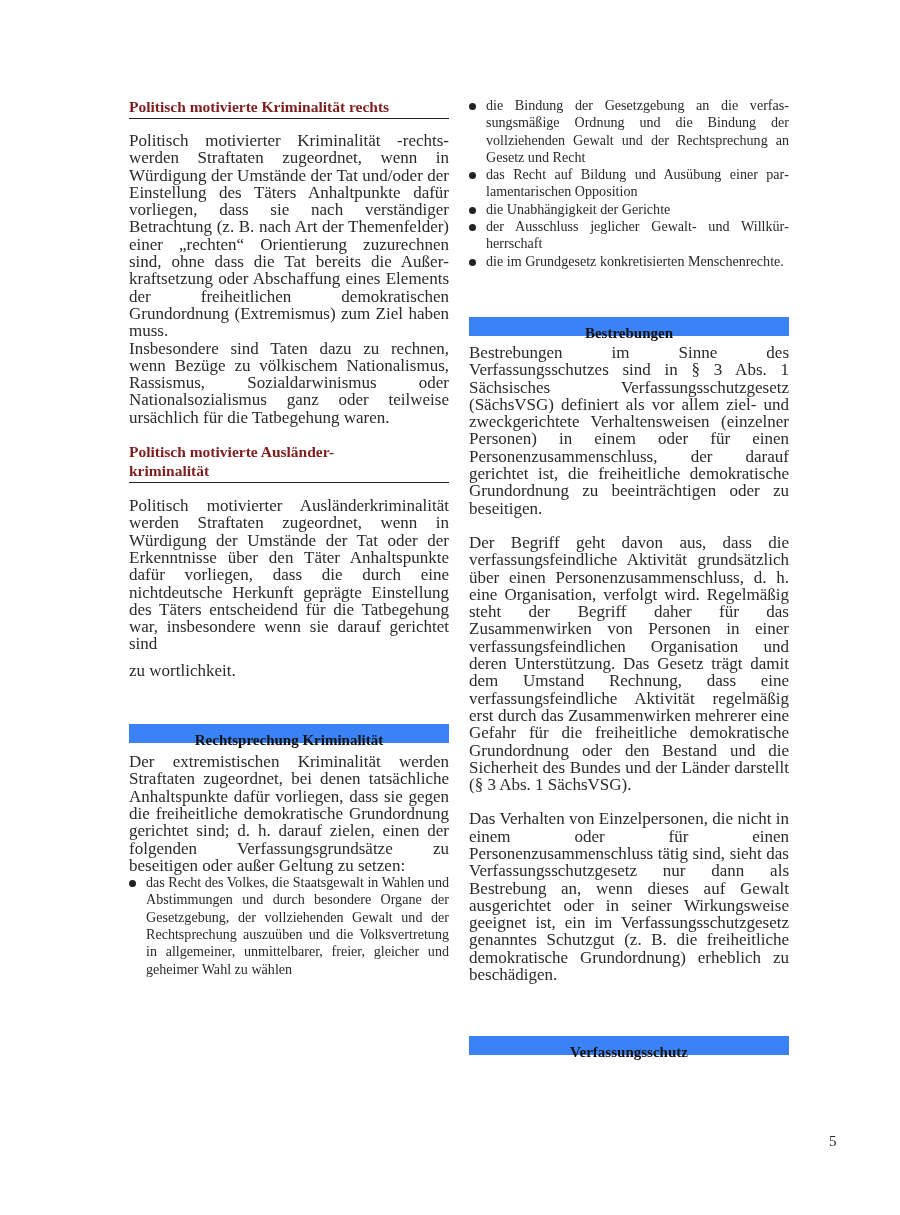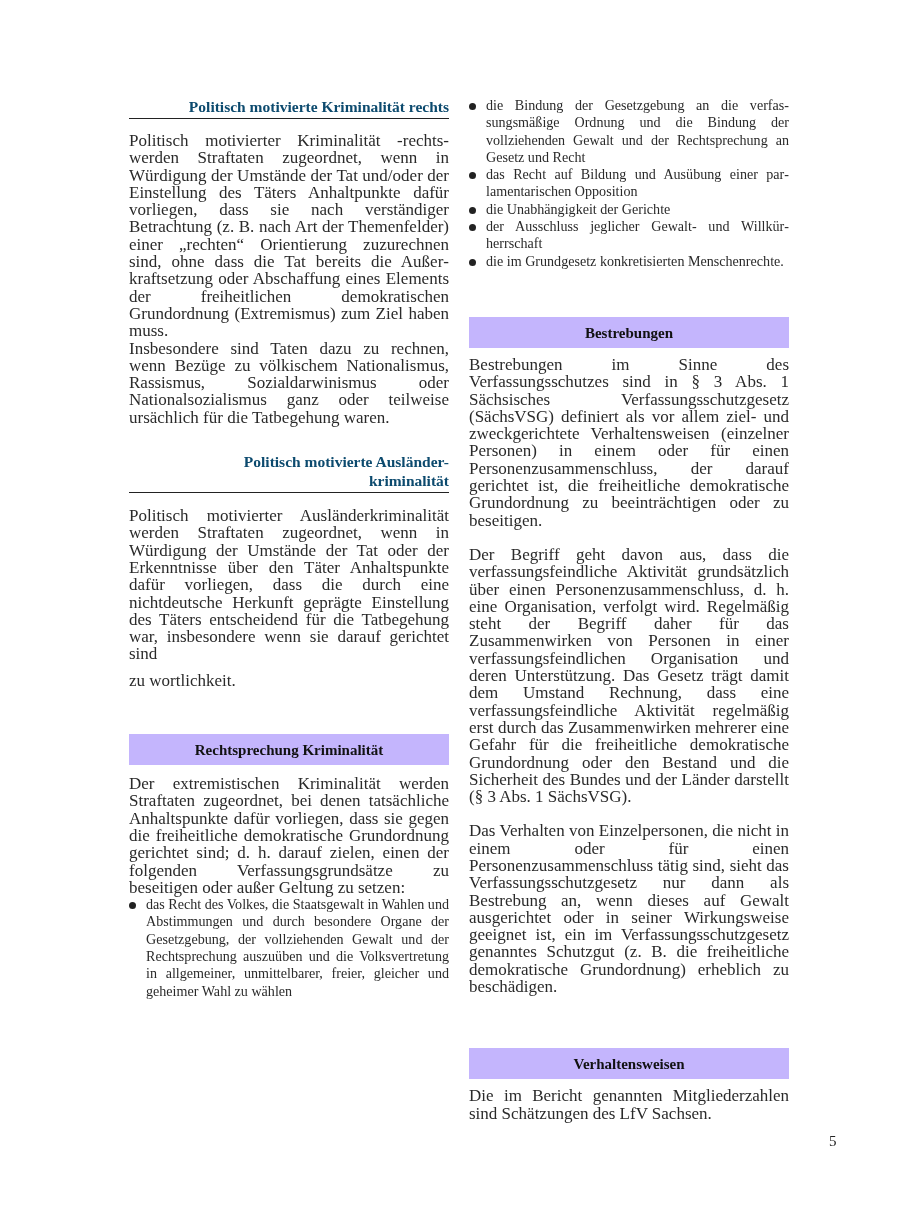--- a/index.html
+++ b/index.html
@@ -4,26 +4,26 @@
 <style>
   html, body { margin: 0; padding: 0; }
   body {
     width: 900px; height: 1215px; background: #ffffff; position: relative; overflow: hidden;
     font-family: "Liberation Serif", "DejaVu Serif", serif; color: #2a2a2a;
   }
   .col { position: absolute; width: 320px; }
   #col-left { left: 129px; top: 97px; }
   #col-right { left: 469px; top: 97px; }
   .rule-heading {
-    font-weight: bold; font-size: 15.5px; line-height: 19px; color: #0c4a6e;
-    border-bottom: 1.5px solid #222; padding-bottom: 2px; margin: 0; text-align: right;
+    font-weight: bold; font-size: 15.5px; line-height: 19px; color: #7f1d1d;
+    border-bottom: 1.5px solid #222; padding-bottom: 2px; margin: 0;
   }
   .box-heading {
-    background: #c4b5fd; font-weight: bold; font-size: 15px; color: #111;
-    text-align: center; height: 31px; line-height: 33px; margin: 0;
+    background: #3b82f6; font-weight: bold; font-size: 15px; color: #111;
+    text-align: center; height: 19px; line-height: 33px; margin: 0;
   }
   p {
     margin: 0; font-size: 17px; line-height: 17.3px; text-align: justify;
     hyphens: manual;
   }
   ul { list-style: none; margin: 0; padding: 0; }
   li {
     position: relative; padding-left: 17px; font-size: 14.1px; line-height: 17.3px;
     text-align: justify;
   }
@@ -39,21 +39,21 @@
 <body>
 
 <div class="col" id="col-left">
 
   <section>
     <h2 class="rule-heading">Politisch motivierte Kriminalität rechts</h2>
     <p style="margin-top:13px;">Politisch motivierter Kriminalität -rechts- werden Straftaten zugeordnet, wenn in Würdigung der Umstände der Tat und/oder der Einstellung des Täters Anhaltpunkte dafür vorliegen, dass sie nach verständiger Betrachtung (z. B. nach Art der The­menfelder) einer „rechten“ Orientierung zuzu­rechnen sind, ohne dass die Tat bereits die Außer­kraftsetzung oder Abschaffung eines Elements der freiheitlichen demokratischen Grundordnung (Extremismus) zum Ziel haben muss.</p>
     <p>Insbesondere sind Taten dazu zu rechnen, wenn Be­züge zu völkischem Nationalismus, Rassismus, Sozi­aldarwinismus oder Nationalsozialismus ganz oder teilweise ursächlich für die Tatbegehung waren.</p>
   </section>
 
-  <section style="margin-top:26px;">
+  <section style="margin-top:16px;">
     <h2 class="rule-heading">
       <span>Politisch motivierte Ausländer-</span><br>
       <span>kriminalität</span>
     </h2>
     <p style="margin-top:14px;">Politisch motivierter Ausländerkriminalität wer­den Straftaten zugeordnet, wenn in Würdigung der Umstände der Tat oder der Erkenntnisse über den Täter Anhaltspunkte dafür vorliegen, dass die durch eine nichtdeutsche Herkunft geprägte Ein­stellung des Täters entscheidend für die Tatbege­hung war, insbesondere wenn sie darauf gerichtet sind</p>
     <p style="margin-top:9px;">zu wortlichkeit.</p>
   </section>
 
   <section style="margin-top:45px;">
     <h2 class="box-heading">Rechtsprechung Kriminalität</h2>
@@ -74,18 +74,17 @@
   </ul>
 
   <section style="margin-top:47px;">
     <h2 class="box-heading">Bestrebungen</h2>
     <p style="margin-top:8px;">Bestrebungen im Sinne des Verfassungsschutzes sind in § 3 Abs. 1 Sächsisches Verfassungsschutz­gesetz (SächsVSG) definiert als vor allem ziel- und zweckgerichtete Verhaltensweisen (einzelner Per­sonen) in einem oder für einen Personenzusam­menschluss, der darauf gerichtet ist, die freiheitli­che demokratische Grundordnung zu beeinträch­tigen oder zu beseitigen.</p>
     <p style="margin-top:17px;">Der Begriff geht davon aus, dass die verfassungs­feindliche Aktivität grundsätzlich über einen Per­sonenzusammenschluss, d. h. eine Organisation, verfolgt wird. Regelmäßig steht der Begriff daher für das Zusammenwirken von Personen in einer verfassungsfeindlichen Organisation und deren Unterstützung. Das Gesetz trägt damit dem Um­stand Rechnung, dass eine verfassungsfeindliche Aktivität regelmäßig erst durch das Zusammen­wirken mehrerer eine Gefahr für die freiheitliche demokratische Grundordnung oder den Bestand und die Sicherheit des Bundes und der Länder dar­stellt (§ 3 Abs. 1 SächsVSG).</p>
     <p style="margin-top:17px;">Das Verhalten von Einzelpersonen, die nicht in ei­nem oder für einen Personenzusammenschluss tätig sind, sieht das Verfassungsschutzgesetz nur dann als Bestrebung an, wenn dieses auf Gewalt ausgerichtet oder in seiner Wirkungsweise geeig­net ist, ein im Verfassungsschutzgesetz genanntes Schutzgut (z. B. die freiheitliche demokratische Grundordnung) erheblich zu beschädigen.</p>
   </section>
 
   <section style="margin-top:53px;">
-    <h2 class="box-heading">Verhaltensweisen</h2>
-    <p style="margin-top:8px;">Die im Bericht genannten Mitgliederzahlen sind Schätzungen des LfV Sachsen.</p>
+    <h2 class="box-heading">Verfassungsschutz</h2>
   </section>
 </div>
 
 <div id="page-number">5</div>
 
 </body></html>

